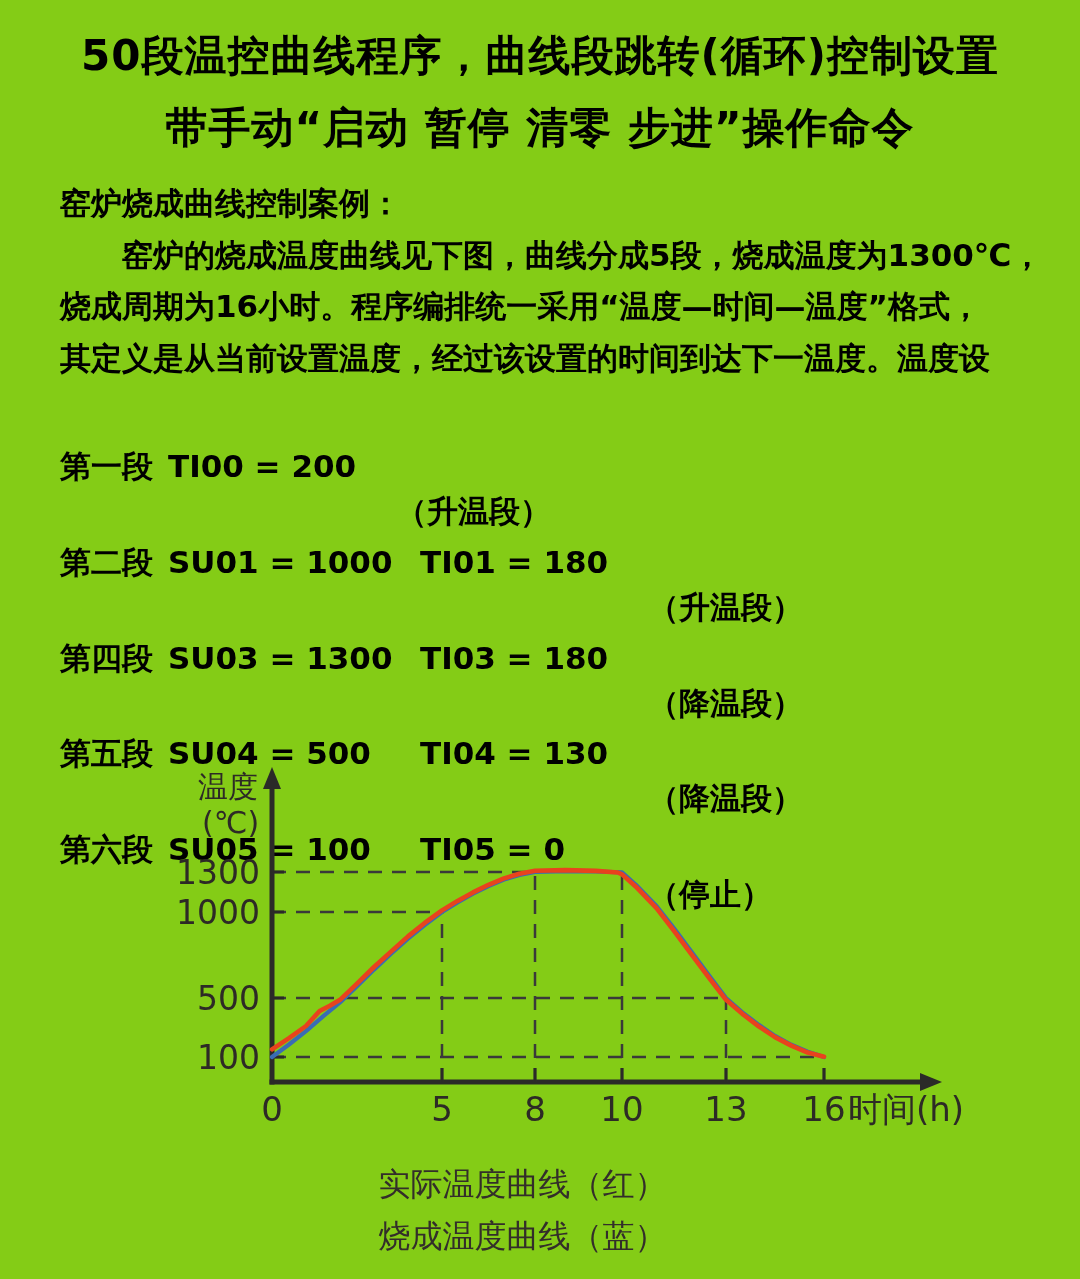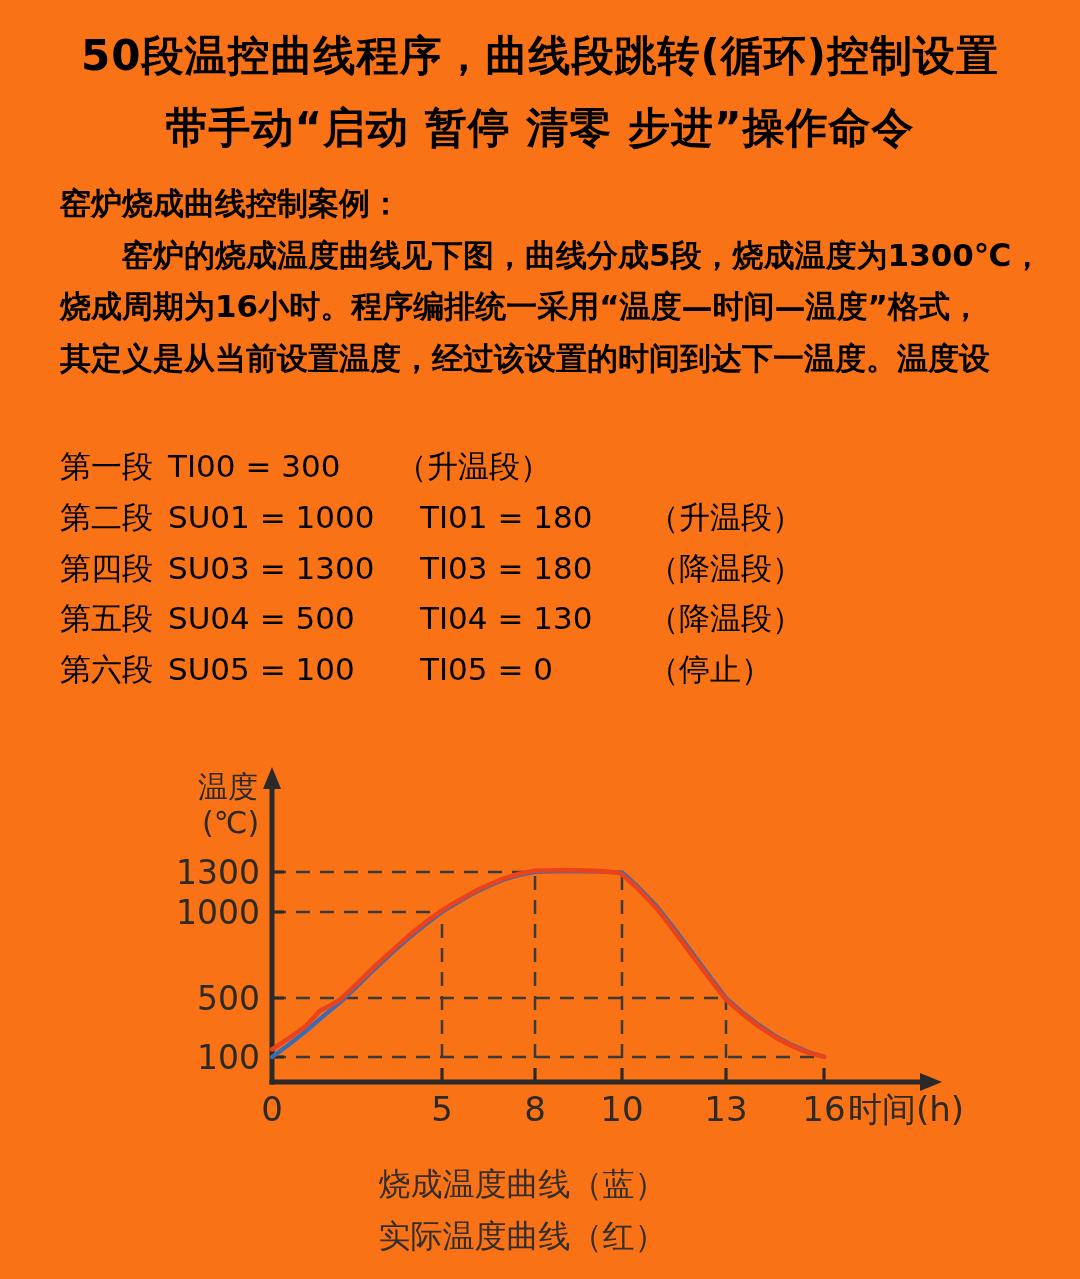--- a/index.html
+++ b/index.html
@@ -1,30 +1,30 @@
 <!DOCTYPE html>
 <html><head>
 <meta charset="utf-8">
 <style>
   html,body{margin:0;padding:0;background:#ffffff;}
-  #page{position:relative;width:1080px;height:1279px;background:#f97316;overflow:hidden;
+  #page{position:relative;width:1080px;height:1279px;background:#84cc16;overflow:hidden;
         font-family:"DejaVu Sans","Liberation Sans",sans-serif;color:#000;}
   
   #title-block{position:absolute;top:20px;left:0;width:1080px;text-align:center;}
   .title-line{font-size:42px;font-weight:bold;line-height:72px;letter-spacing:1px;color:#000;}
   
   #intro-block{position:absolute;top:178px;left:60px;width:980px;}
   .intro-line{font-size:31px;font-weight:bold;line-height:51.5px;color:#000;white-space:pre;}
   
   #segments-block{position:absolute;top:441px;left:60px;width:980px;}
-  .seg-line{display:flex;font-size:31px;font-weight:normal;line-height:50.8px;color:#000;}
+  .seg-line{display:flex;font-size:31px;font-weight:bold;line-height:50.8px;color:#000;}
   .seg-label{width:108px;flex:none;}
   .seg-su{width:252px;flex:none;}
   .seg-ti{width:228px;flex:none;}
-  .seg-note{flex:none;}
+  .seg-note{flex:none;margin-top:45px;}
   
   #chart-wrap{position:absolute;top:755px;left:150px;width:830px;height:400px;}
   svg text{font-family:"DejaVu Sans","Liberation Sans",sans-serif;fill:#2d2a26;font-weight:normal;}
   .axis{stroke:#2b2a28;stroke-width:5;stroke-linecap:square;}
   .tick{stroke:#2b2a28;stroke-width:3;}
   .dash{stroke:#3a3a3a;stroke-width:2.5;stroke-dasharray:14 10;fill:none;}
   .xlab{font-size:34px;}
   .ylab{font-size:33px;}
   .axis-label{font-size:30px;}
   
@@ -44,21 +44,21 @@
   <div id="intro-block">
     <div class="intro-line">窑炉烧成曲线控制案例：</div>
     <div class="intro-line">　　窑炉的烧成温度曲线见下图，曲线分成5段，烧成温度为1300℃，</div>
     <div class="intro-line">烧成周期为16小时。程序编排统一采用“温度—时间—温度”格式，</div>
     <div class="intro-line">其定义是从当前设置温度，经过该设置的时间到达下一温度。温度设</div>
   </div>
 
   <div id="segments-block">
     <div class="seg-line">
       <span class="seg-label">第一段</span>
-      <span class="seg-ti">TI00 = 300</span>
+      <span class="seg-ti">TI00 = 200</span>
       <span class="seg-note">（升温段）</span>
     </div>
     <div class="seg-line">
       <span class="seg-label">第二段</span>
       <span class="seg-su">SU01 = 1000</span>
       <span class="seg-ti">TI01 = 180</span>
       <span class="seg-note">（升温段）</span>
     </div>
     <div class="seg-line">
       <span class="seg-label">第四段</span>
@@ -119,17 +119,17 @@
         <line x1="122" y1="243" x2="134" y2="243" class="tick"></line>
         <text x="110" y="255" class="ylab" text-anchor="end">500</text>
         <line x1="122" y1="302" x2="134" y2="302" class="tick"></line>
         <text x="110" y="314" class="ylab" text-anchor="end">100</text>
         <polyline points="122.0,302.0 139.0,289.5 156.0,276.2 173.0,261.4 190.0,247.4 207.0,231.3 224.0,214.6 241.0,198.8 258.0,183.7 275.0,169.9 292.0,157.0 307.5,147.4 323.0,138.7 338.5,131.0 354.0,124.6 369.5,119.9 385.0,117.0 415.4,116.2 445.9,116.5 472.0,117.3 485.9,129.7 506.7,151.3 524.0,173.3 541.3,196.6 558.7,220.1 576.0,243.0 592.3,257.3 608.7,269.8 625.0,280.9 641.3,289.8 657.7,296.7 674.0,302.0" fill="none" stroke="#3a6cb4" stroke-width="4.2" stroke-linejoin="round" stroke-linecap="round"></polyline>
         <polyline points="122.0,294.3 139.0,283.1 156.0,271.0 169.6,256.0 179.8,250.7 190.0,244.8 207.0,228.7 224.0,212.0 241.0,196.6 258.0,181.4 275.0,167.7 292.0,155.4 307.5,145.9 323.0,137.4 338.5,129.8 354.0,123.4 369.5,118.7 385.0,115.7 415.4,115.1 445.9,115.9 467.7,117.5 472.0,119.4 485.9,131.7 506.7,153.3 524.0,175.9 541.3,199.1 558.7,222.4 576.0,244.8 592.3,258.8 608.7,271.3 625.0,282.1 641.3,290.6 657.7,297.6 674.0,301.7" fill="none" stroke="#e8431d" stroke-width="4.6" stroke-linejoin="round" stroke-linecap="round"></polyline>
       </svg>
   </div>
 
   <div id="legend-block">
+    <div class="legend-line">实际温度曲线（红）</div>
     <div class="legend-line">烧成温度曲线（蓝）</div>
-    <div class="legend-line">实际温度曲线（红）</div>
   </div>
 
 </div>
 
 </body></html>

